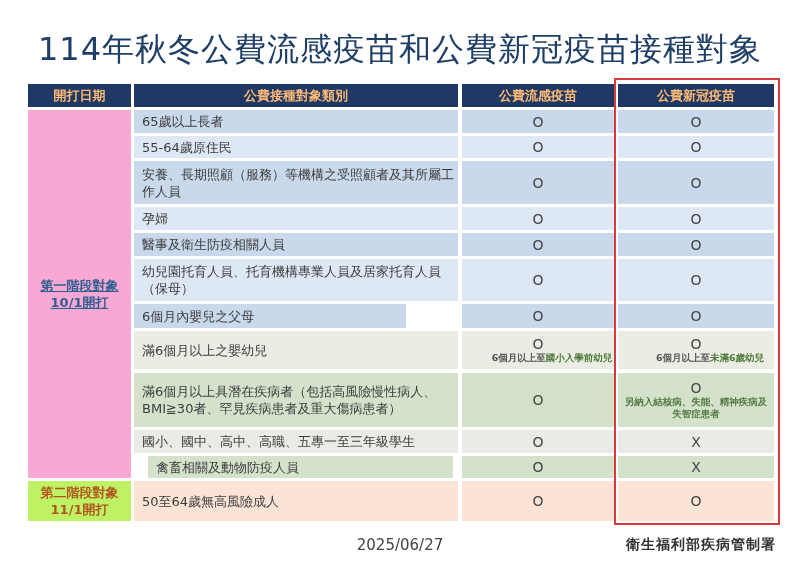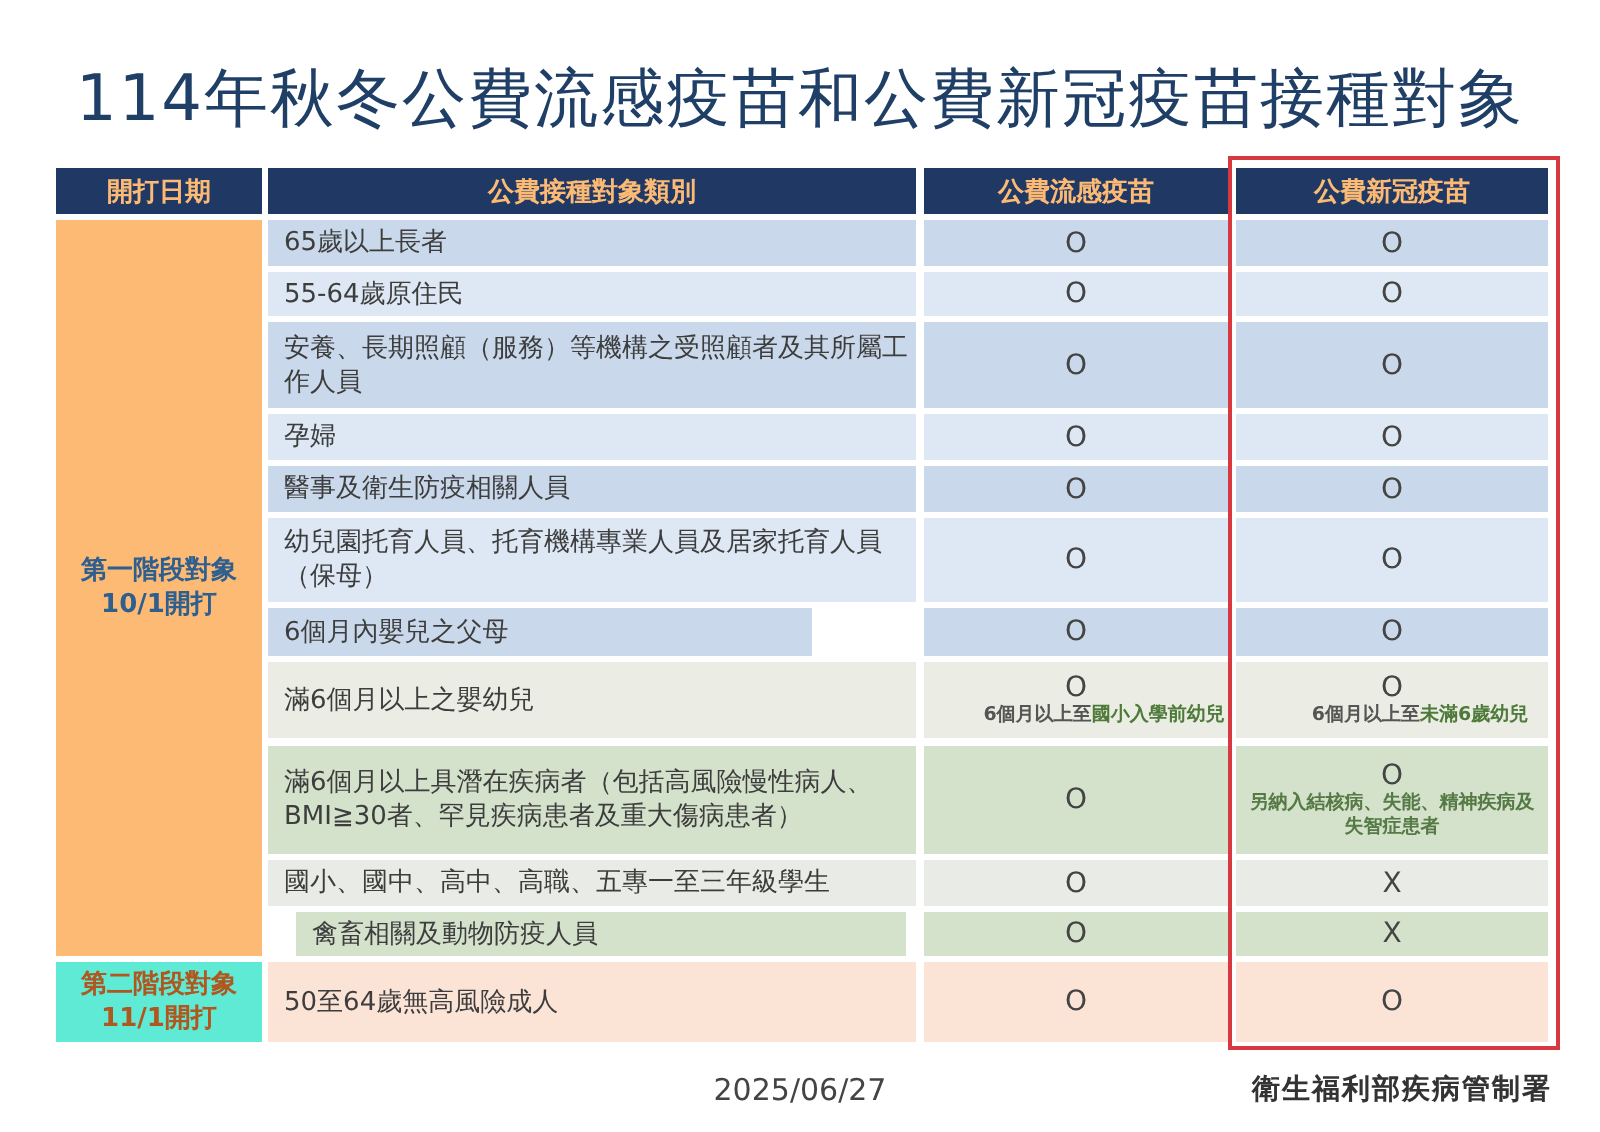--- a/index.html
+++ b/index.html
@@ -21,22 +21,22 @@
     .note { font-size: 9.5px; line-height: 12px; color: #555; font-weight: bold; margin-left: 28px; }
     .note .g { color: #4e7a3a; }
     .note-green { font-size: 9.5px; line-height: 12px; color: #557a45; font-weight: bold; }
     .phase { justify-content: center; flex-direction: column; font-size: 13px; font-weight: bold; text-align: center; line-height: 17px; }
     .c-dark { background: #c9d8ea; }
     .c-light { background: #dde8f4; }
     .c-beige { background: #ebede4; }
     .c-green { background: #d4e2cc; }
     .c-grey { background: #e9ebe6; }
     .c-peach { background: #fbe3d6; }
-    .phase1 { background: #fdba74; color: #2e5f8f; }
-    .phase2 { background: #5eead4; color: #b0561f; }
+    .phase1 { background: #f9a8d4; color: #2e5f8f; text-decoration: underline; }
+    .phase2 { background: #bef264; color: #b0561f; }
     .redbox {
       position: absolute; left: 614px; top: 78px; width: 166px; height: 447px;
       border: 2px solid #d8383f; box-sizing: border-box; pointer-events: none;
     }
     .footer-date { position: absolute; left: 330px; top: 536px; width: 140px; text-align: center; font-size: 15px; color: #444; }
     .footer-org { position: absolute; right: 24px; top: 536px; font-size: 14px; color: #333; font-weight: bold; letter-spacing: 1px; }
   </style>
 </head>
 <body>
 

